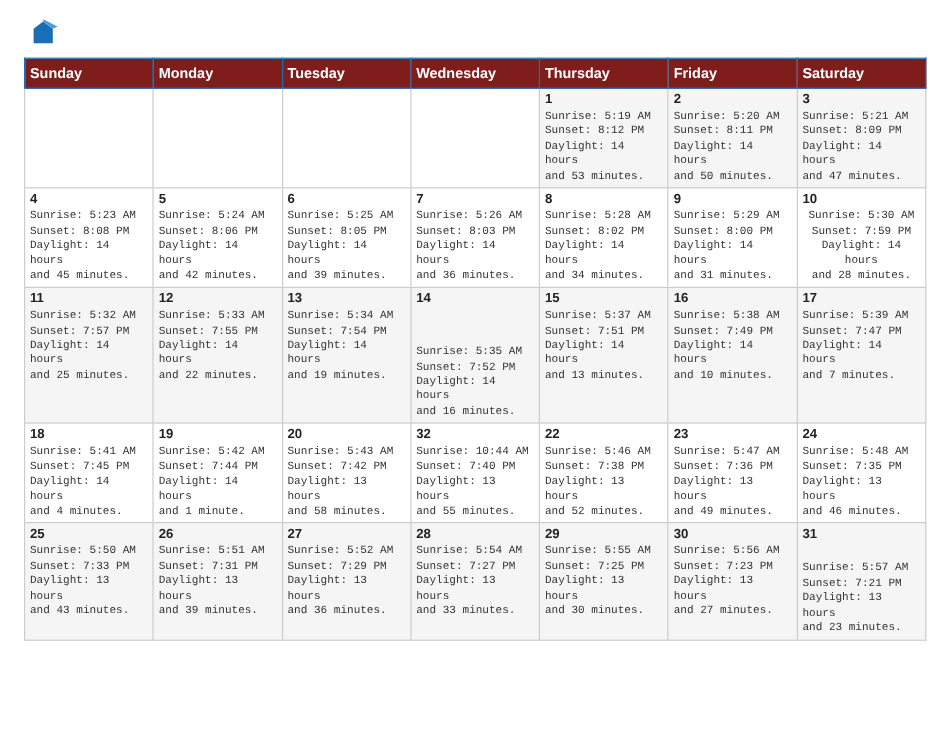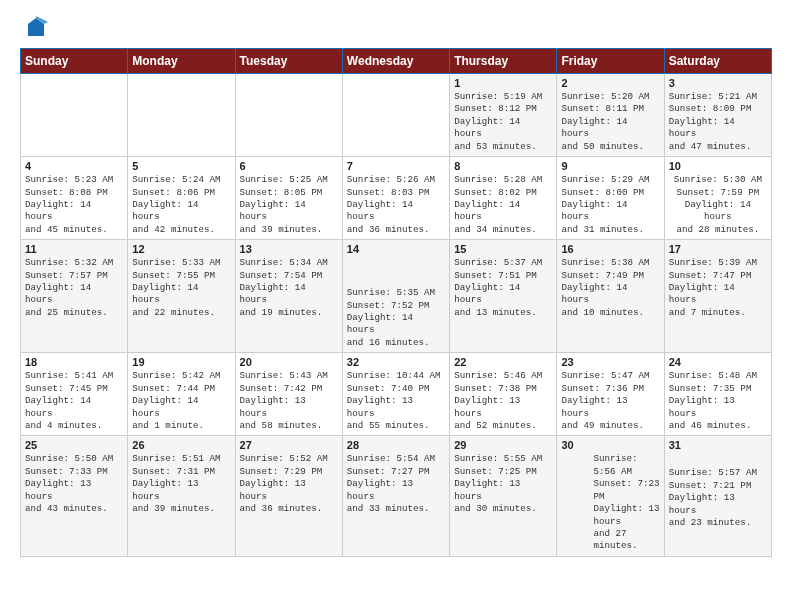--- a/index.html
+++ b/index.html
@@ -349,21 +349,21 @@
           </td>
           <td>
             <span class="day-number">29</span>
             <div class="cell-text" style="white-space: pre-line;">Sunrise: 5:55 AM
 Sunset: 7:25 PM
 Daylight: 13 hours
 and 30 minutes.</div>
           </td>
           <td>
             <span class="day-number">30</span>
-            <div class="cell-text" style="white-space: pre-line; margin-left: 32px;">Sunrise: 5:56 AM
+            <div class="cell-text" style="white-space: pre-line;">Sunrise: 5:56 AM
 Sunset: 7:23 PM
 Daylight: 13 hours
 and 27 minutes.</div>
           </td>
           <td>
             <span class="day-number">31</span>
             <div class="cell-text" style="white-space: pre-line; margin-top: 16px;">Sunrise: 5:57 AM
 Sunset: 7:21 PM
 Daylight: 13 hours
 and 23 minutes.</div>

